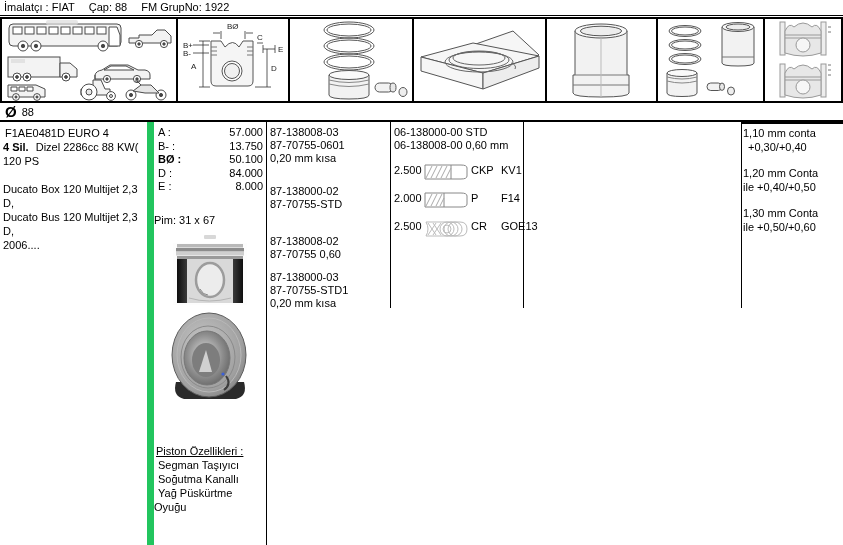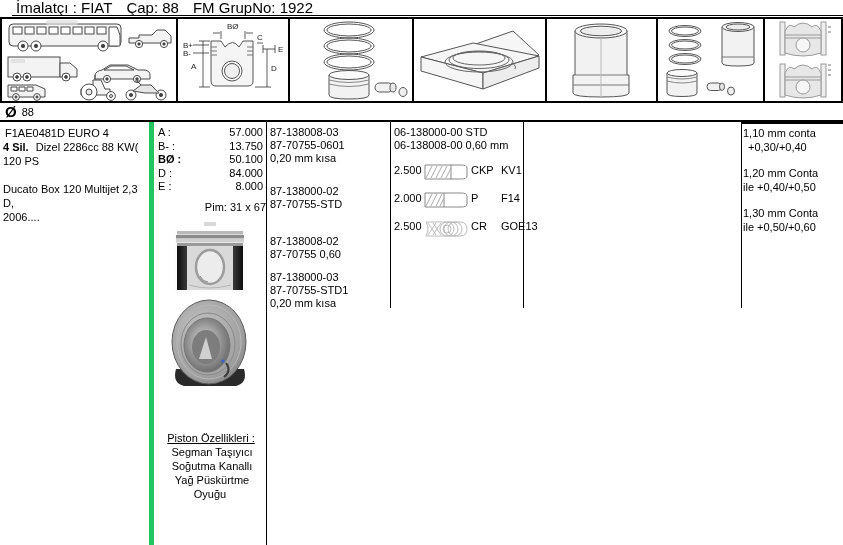--- a/index.html
+++ b/index.html
@@ -1,44 +1,44 @@
 <!DOCTYPE html>
 <html><head>
 <meta charset="utf-8">
 <style>
   html,body{margin:0;padding:0;background:#fff;}
   .page{position:relative;width:843px;height:545px;background:#fff;overflow:hidden;
         font-family:"Liberation Sans",sans-serif;font-size:11px;color:#000;}
   
   .hdr{height:15px;line-height:15px;padding-left:4px;border-bottom:1px solid #000;
-       font-size:15px;white-space:nowrap;margin-left:12px;}
+       font-size:11px;white-space:nowrap;}
   .hdr span{margin-right:14px;}
   
   .icon-row{display:flex;height:86px;border:2px solid #000;box-sizing:border-box;margin-top:1px;}
   .panel{position:relative;box-sizing:border-box;border-right:2px solid #000;background:#fff;flex:none;
          display:flex;align-items:center;justify-content:center;}
   .panel:last-child{border-right:none;flex:1;}
   .smudge{position:absolute;left:44px;top:1px;width:32px;height:5px;background:#dcdcdc;border-radius:2px;opacity:.7;}
   
   .bore{height:17px;border-bottom:2px solid #000;display:flex;align-items:center;padding-left:5px;box-sizing:content-box;}
   .bore .sym{font-weight:bold;font-size:15px;line-height:15px;margin-right:5px;}
   .bore .val{font-size:11px;}
   
   .body{display:flex;height:423px;}
   .col{box-sizing:border-box;}
-  .c1{width:154px;border-right:5px solid #22c55e;padding:4px 2px 1px 3px;line-height:14px;}
+  .c1{width:154px;border-right:7px solid #22c55e;padding:4px 2px 1px 3px;line-height:14px;}
   .c1 .yr{text-align:left;padding-right:2px;}
   .c1 b{margin-right:7px;}
   .c2{width:113px;border-right:1px solid #000;padding-top:4px;}
   .dim-row{display:flex;justify-content:space-between;padding:0 3px 0 4px;line-height:13.5px;}
   .dim-row .dl{font-weight:normal;}
-  .pim{text-align:right;margin-top:7px;}
+  .pim{text-align:left;margin-top:20px;}
   .wm{width:12px;height:4px;background:#d8d8d8;margin:9px auto 0;border-radius:1px;}
   .ph{display:block;margin:4px auto 0;}
-  .feat{margin-top:44px;padding-left:2px;line-height:14px;text-align:center;}
+  .feat{margin-top:44px;padding-left:2px;line-height:14px;}
   .feat .t{text-decoration:underline;}
   .mid{width:475px;display:flex;flex-direction:row;}
   .mid-top{height:186px;display:flex;box-sizing:border-box;}
   .mid-bot{flex:1;display:flex;border-top:2px solid #000;box-sizing:border-box;}
   .c3{width:124px;border-right:1px solid #000;padding:4px 2px 0 3px;line-height:13px;}
   .c4{width:133px;border-right:1px solid #000;padding:4px 0 0 3px;line-height:13px;}
   .c56{width:218px;border-right:1px solid #000;}
   .b3{width:124px;border-right:1px solid #000;}
   .b4{width:133px;border-right:1px solid #000;}
   .b5{width:109px;border-right:1px solid #000;}
@@ -293,20 +293,21 @@
     <span class="val">88</span>
   </div>
 
   <div class="body">
 
     <div class="col c1">
       <div style="padding-left:2px">F1AE0481D EURO 4</div>
       <div><b>4 Sil.</b><span>Dizel 2286cc 88 KW( 120 PS</span></div>
       <div style="height:14px"></div>
       <div>Ducato Box 120 Multijet 2,3 D,</div>
+      <div>Ducato Bus 120 Multijet 2,3 D,</div>
       <div class="yr">2006....</div>
     </div>
 
     <div class="col c2">
       <div class="dim-row">
         <span class="dl">A :</span>
         <span>57.000</span>
       </div>
       <div class="dim-row">
         <span class="dl">B- :</span>

